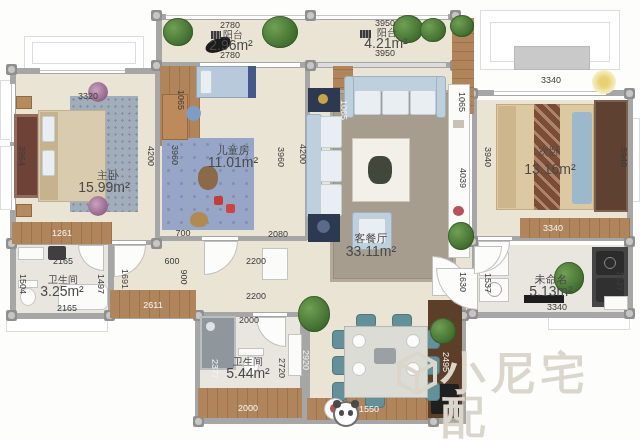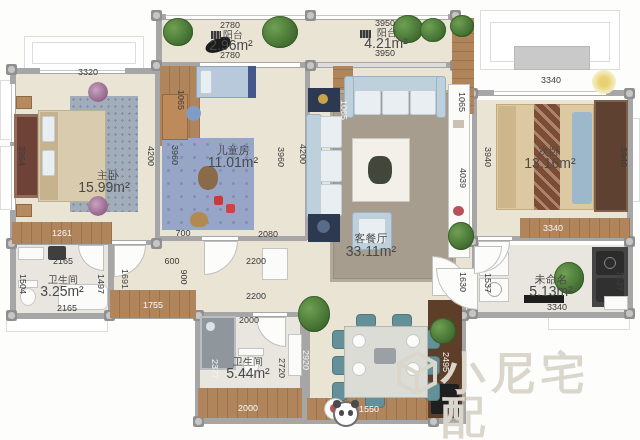--- a/index.html
+++ b/index.html
@@ -306,56 +306,56 @@
   <span class="a dim ctr" style="left:230px;top:55px">2780</span>
   <span class="a dim ctrv" style="left:180px;top:100px">1065</span>
 
   <span class="a dim ctr" style="left:385px;top:23px">3950</span>
   <span class="a rname ctr" style="left:387px;top:33px;font-size:10px">阳台</span>
   <span class="a rarea ctr" style="left:386px;top:43px">4.21m²</span>
   <span class="a dim ctr" style="left:385px;top:53px">3950</span>
   <span class="a dim w ctrv" style="left:343px;top:110px">1065</span>
   <span class="a dim ctrv" style="left:461px;top:102px">1065</span>
 
-  <span class="a dim ctr" style="left:88px;top:72px">3320</span>
+  <span class="a dim ctr" style="left:88px;top:96px">3320</span>
   <span class="a rname ctr" style="left:108px;top:175px">主卧</span>
   <span class="a rarea ctr" style="left:104px;top:187px">15.99m²</span>
   <span class="a dim ctrv" style="left:21px;top:156px">3964</span>
   <span class="a dim ctrv" style="left:150px;top:156px">4200</span>
   <span class="a dim w ctr" style="left:62px;top:233px">1261</span>
 
   <span class="a dim ctr" style="left:63px;top:261px">2165</span>
   <span class="a rname ctr" style="left:63px;top:280px;font-size:10px">卫生间</span>
   <span class="a rarea ctr" style="left:62px;top:291px">3.25m²</span>
   <span class="a dim ctrv" style="left:22px;top:284px">1504</span>
   <span class="a dim ctrv" style="left:100px;top:284px">1497</span>
   <span class="a dim ctr" style="left:67px;top:308px">2165</span>
 
   <span class="a dim ctr" style="left:172px;top:261px">600</span>
   <span class="a dim ctrv" style="left:183px;top:277px">900</span>
   <span class="a dim ctrv" style="left:124px;top:279px">1691</span>
-  <span class="a dim w ctr" style="left:153px;top:305px">1755</span>
+  <span class="a dim w ctr" style="left:153px;top:305px">2611</span>
   <span class="a dim ctr" style="left:256px;top:261px">2200</span>
   <span class="a dim ctr" style="left:256px;top:296px">2200</span>
 
   <span class="a rname ctr" style="left:233px;top:150px">儿童房</span>
   <span class="a rarea ctr" style="left:233px;top:162px">11.01m²</span>
   <span class="a dim ctrv" style="left:174px;top:155px">3960</span>
   <span class="a dim ctrv" style="left:280px;top:157px">3960</span>
   <span class="a dim ctr" style="left:183px;top:233px">700</span>
-  <span class="a dim ctr" style="left:268px;top:234px">2080</span>
+  <span class="a dim ctr" style="left:278px;top:234px">2080</span>
 
   <span class="a rname ctr" style="left:371px;top:238px">客餐厅</span>
   <span class="a rarea ctr" style="left:371px;top:251px">33.11m²</span>
   <span class="a dim ctrv" style="left:302px;top:154px">4200</span>
   <span class="a dim ctrv" style="left:462px;top:178px">4039</span>
 
   <span class="a dim ctr" style="left:551px;top:80px">3340</span>
   <span class="a rname ctr" style="left:549px;top:151px">次卧</span>
-  <span class="a rarea ctr" style="left:550px;top:163px">13.16m²</span>
+  <span class="a rarea ctr" style="left:550px;top:169px">13.16m²</span>
   <span class="a dim ctrv" style="left:487px;top:157px">3940</span>
   <span class="a dim ctrv" style="left:623px;top:157px">3940</span>
   <span class="a dim w ctr" style="left:553px;top:228px">3340</span>
 
   <span class="a rname ctr" style="left:551px;top:279px">未命名</span>
   <span class="a rarea ctr" style="left:551px;top:291px">5.13m²</span>
   <span class="a dim ctrv" style="left:462px;top:282px">1630</span>
   <span class="a dim ctrv" style="left:487px;top:283px">1537</span>
   <span class="a dim ctrv" style="left:619px;top:281px">1537</span>
   <span class="a dim ctr" style="left:557px;top:307px">3340</span>

